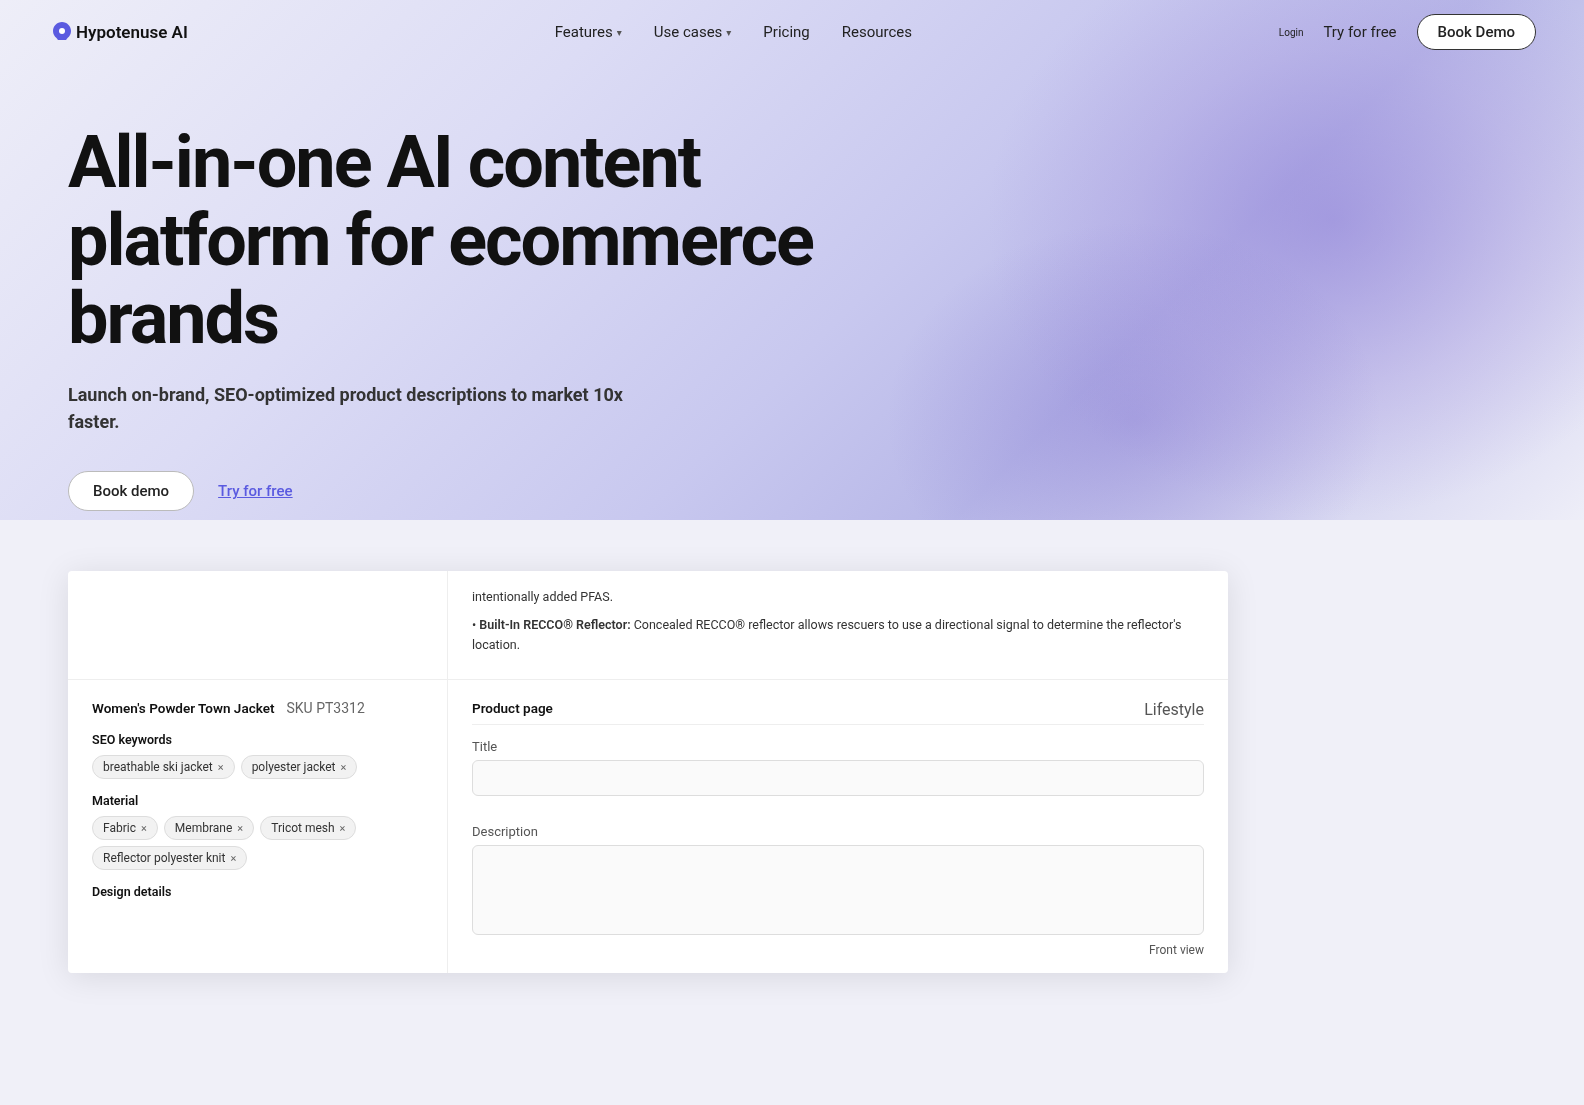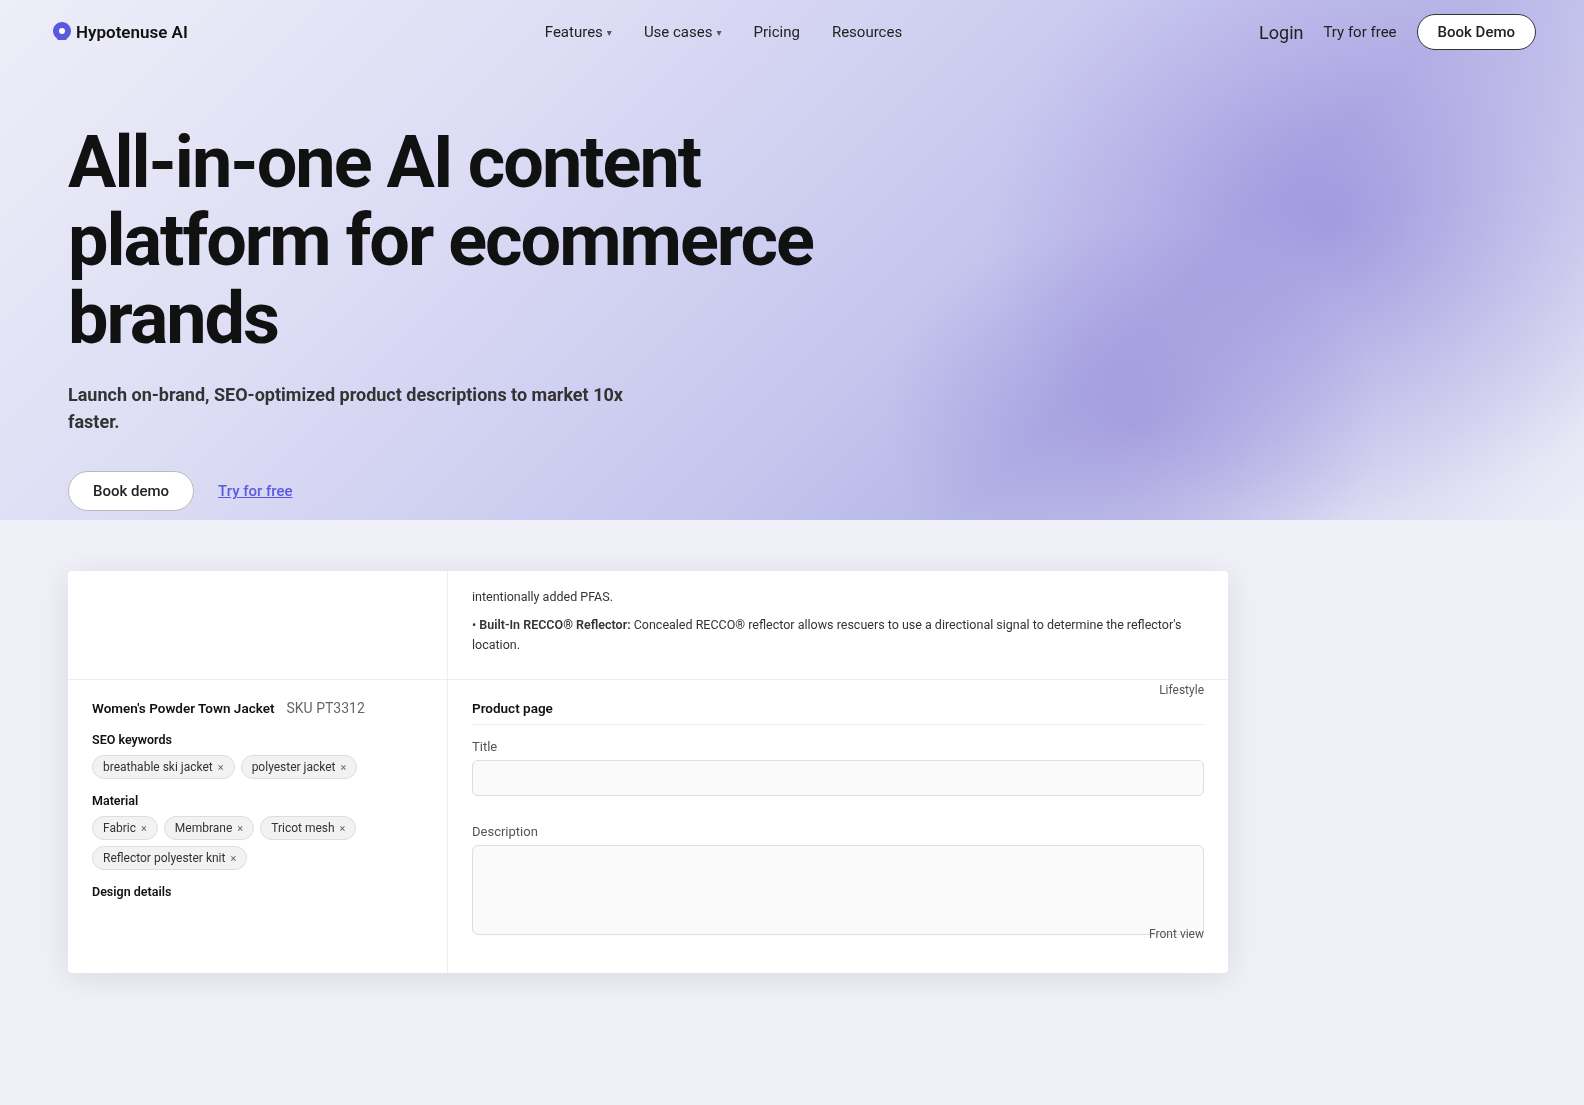--- a/index.html
+++ b/index.html
@@ -100,21 +100,21 @@
       color: #555;
     }
 
     .nav-actions {
       display: flex;
       align-items: center;
       gap: 20px;
     }
 
     .nav-login {
-      font-size: 18px;
+      font-size: 10px;
       color: #222;
       text-decoration: none;
       cursor: pointer;
       text-align: right;
     }
 
     .nav-try-free {
       font-size: 15px;
       color: #222;
       text-decoration: none;
@@ -342,29 +342,29 @@
       font-size: 13px;
       color: #333;
       background: #fafafa;
       height: 90px;
       resize: none;
     }
 
     .lifestyle-badge {
       position: absolute;
       right: 24px;
-      top: 3px;
-      font-size: 12px;
+      top: 20px;
+      font-size: 16px;
       color: #555;
     }
 
     .front-view-badge {
       position: absolute;
       right: 24px;
-      bottom: 32px;
+      bottom: 16px;
       font-size: 12px;
       color: #555;
     }
 
     .demo-bottom-right-wrap {
       position: relative;
     }
   </style>
 </head>
 <body>

